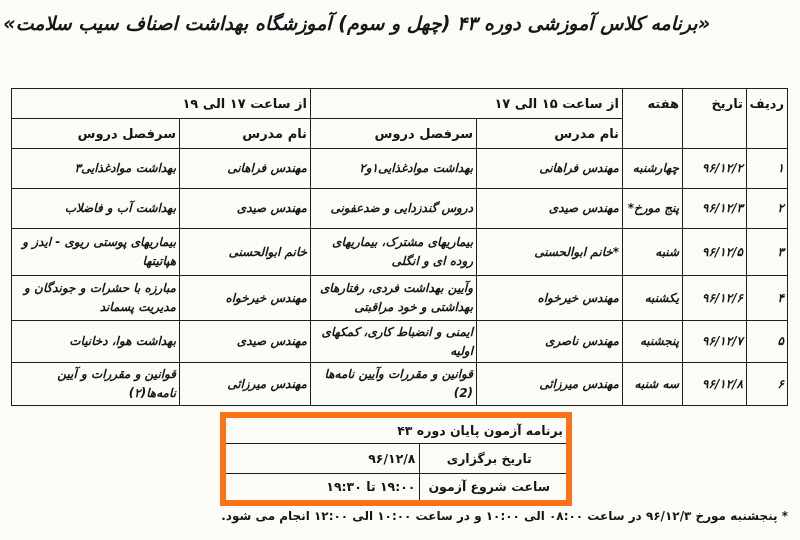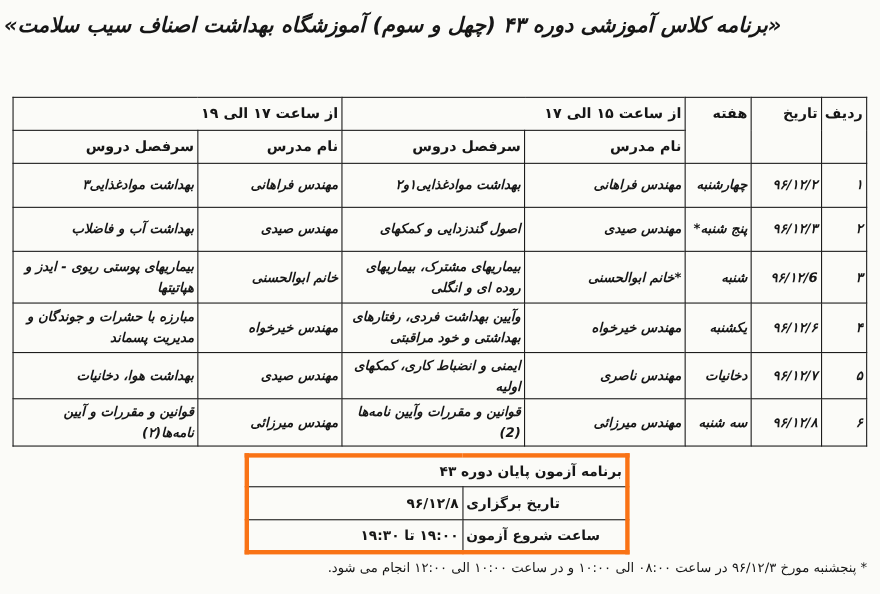--- a/index.html
+++ b/index.html
@@ -40,31 +40,31 @@
     top:88px; right:12px;
     width:776px;
   }
   .schedule th { font-size:13px; }
   .schedule td { font-size:12px; line-height:1.55;font-style:italic; }
   .schedule .corner-head { vertical-align:top; padding-top:7px; }
   .exam {
     position:absolute;
     top:412px; right:228px;
     width:346px;
-    border:4px solid #f97316;
+    border:6px solid #f97316;
   }
   .exam th { font-size:12.5px; }
   .exam td { font-size:12.5px; }
-  .exam .exam-label { text-align:left; padding-right:10px; }
+  .exam .exam-label { text-align:center; padding-right:10px; }
   .footnote {
     position:absolute;
     top:509px; right:12px; left:12px;
     text-align:right;
     font-size:12px;
-    font-weight:400;
+    font-weight:700;
   }
 </style>
 </head>
 <body>
 
 <div class="page">
 
   <div class="doc-title">«برنامه کلاس آموزشی دوره ۴۳ (چهل و سوم) آموزشگاه بهداشت اصناف سیب سلامت» - بعد از ظهر</div>
 
   <table class="schedule">
@@ -97,48 +97,48 @@
       <td>۹۶/۱۲/۲</td>
       <td>چهارشنبه</td>
       <td>مهندس فراهانی</td>
       <td>بهداشت موادغذایی۱و۲</td>
       <td>مهندس فراهانی</td>
       <td>بهداشت موادغذایی۳</td>
     </tr>
     <tr style="height:40px">
       <td>۲</td>
       <td>۹۶/۱۲/۳</td>
-      <td>پنج شنبه*</td>
+      <td>پنج مورخ*</td>
       <td>مهندس صیدی</td>
-      <td>اصول گندزدایی و کمکهای</td>
+      <td>دروس گندزدایی و ضدعفونی</td>
       <td>مهندس صیدی</td>
       <td>بهداشت آب و فاضلاب</td>
     </tr>
     <tr style="height:47px">
       <td>۳</td>
-      <td>۹۶/۱۲/6</td>
+      <td>۹۶/۱۲/۵</td>
       <td>شنبه</td>
       <td>*خانم ابوالحسنی</td>
       <td>بیماریهای مشترک، بیماریهای روده ای و انگلی</td>
       <td>خانم ابوالحسنی</td>
       <td>بیماریهای پوستی ریوی - ایدز و هپاتیتها</td>
     </tr>
     <tr style="height:45px">
       <td>۴</td>
       <td>۹۶/۱۲/۶</td>
       <td>یکشنبه</td>
       <td>مهندس خیرخواه</td>
       <td>وآیین بهداشت فردی، رفتارهای بهداشتی و خود مراقبتی</td>
       <td>مهندس خیرخواه</td>
       <td>مبارزه با حشرات و جوندگان و مدیریت پسماند</td>
     </tr>
     <tr style="height:42px">
       <td>۵</td>
       <td>۹۶/۱۲/۷</td>
-      <td>دخانیات</td>
+      <td>پنجشنبه</td>
       <td>مهندس ناصری</td>
       <td>ایمنی و انضباط کاری، کمکهای اولیه</td>
       <td>مهندس صیدی</td>
       <td>بهداشت هوا، دخانیات</td>
     </tr>
     <tr style="height:43px">
       <td>۶</td>
       <td>۹۶/۱۲/۸</td>
       <td>سه شنبه</td>
       <td>مهندس میرزائی</td>

